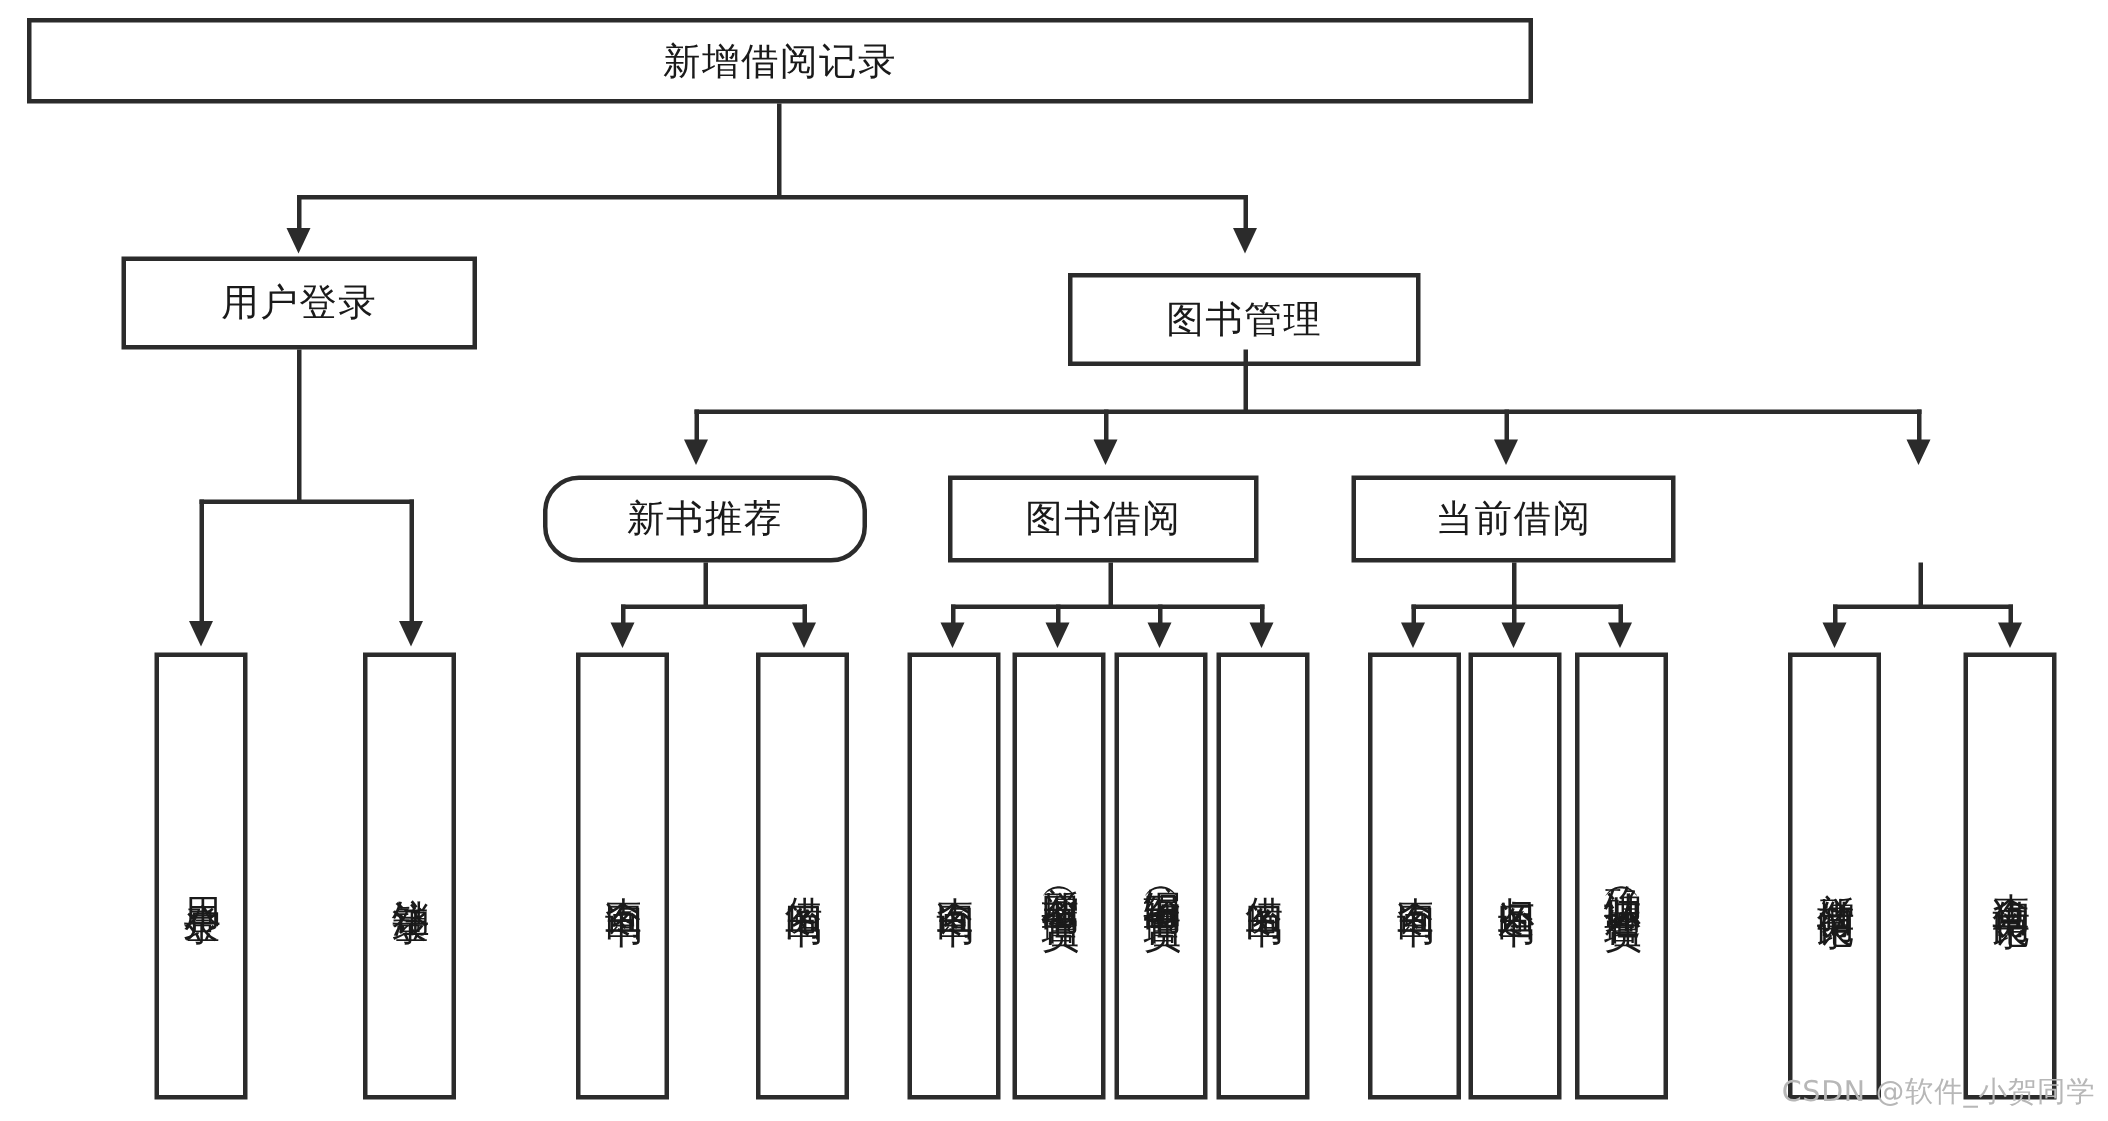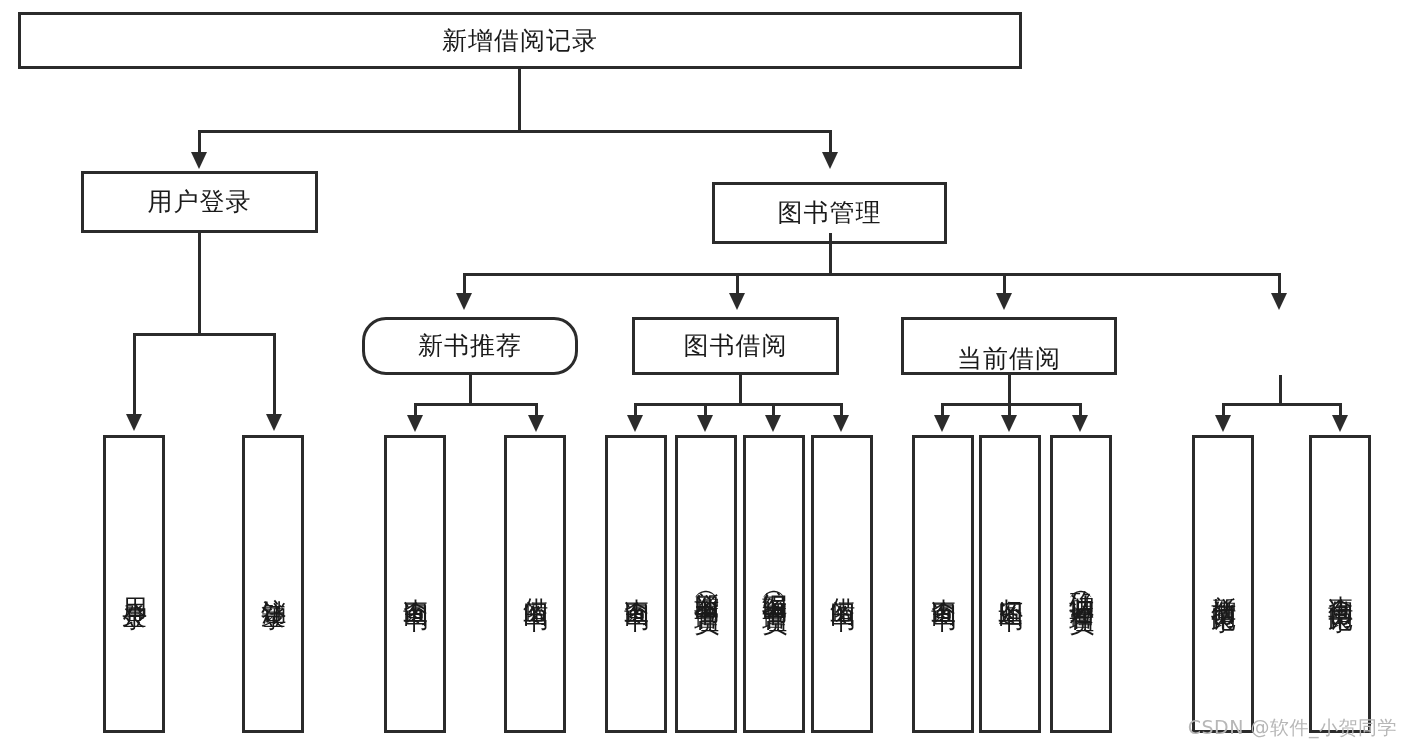--- a/index.html
+++ b/index.html
@@ -117,21 +117,21 @@
   <div class="arrow" style="left:996px; top:293px;"></div>
   <div class="ln vline" style="left:1278px; top:273px; height:22px;"></div>
   <div class="arrow" style="left:1271px; top:293px;"></div>
 
   <div class="node horiz" style="left:362px; top:317px; width:216px; height:58px;border-radius:24px;">
     <span>新书推荐</span>
   </div>
   <div class="node horiz" style="left:632px; top:317px; width:207px; height:58px;">
     <span>图书借阅</span>
   </div>
-  <div class="node horiz" style="left:901px; top:317px; width:216px; height:58px;align-items:flex-end;">
+  <div class="node horiz" style="left:901px; top:317px; width:216px; height:58px;">
     <span>当前借阅</span>
   </div>
 
   <div class="ln vline" style="left:469px; top:375px; width:3px; height:30px;"></div>
   <div class="ln hline" style="left:414px; top:403px; width:124px;"></div>
   <div class="ln vline" style="left:414px; top:403px; height:13px;"></div>
   <div class="arrow" style="left:407px; top:415px;"></div>
   <div class="ln vline" style="left:535px; top:403px; height:13px;"></div>
   <div class="arrow" style="left:528px; top:415px;"></div>
 

